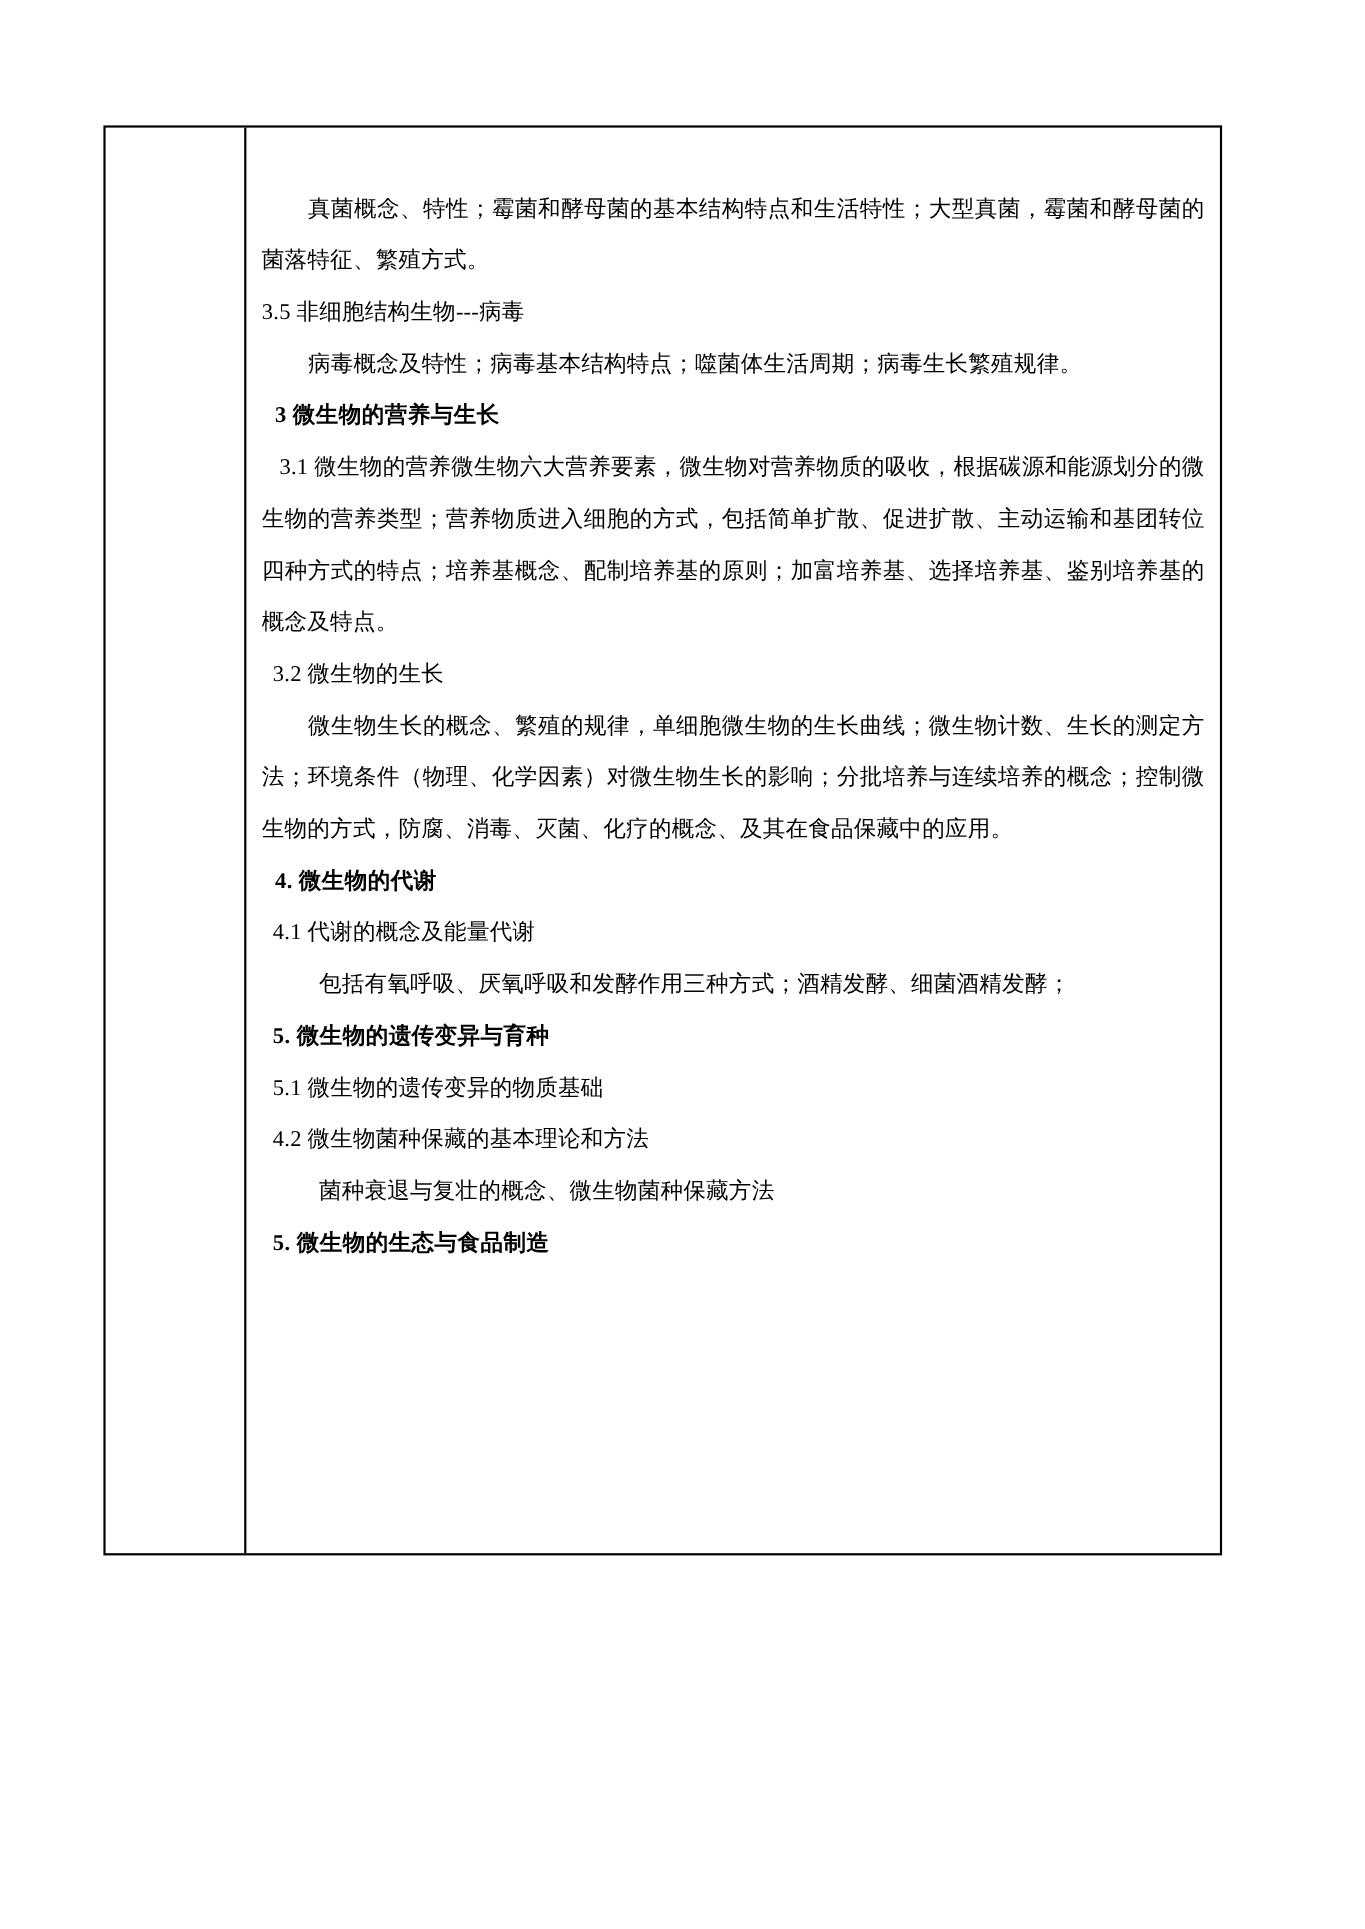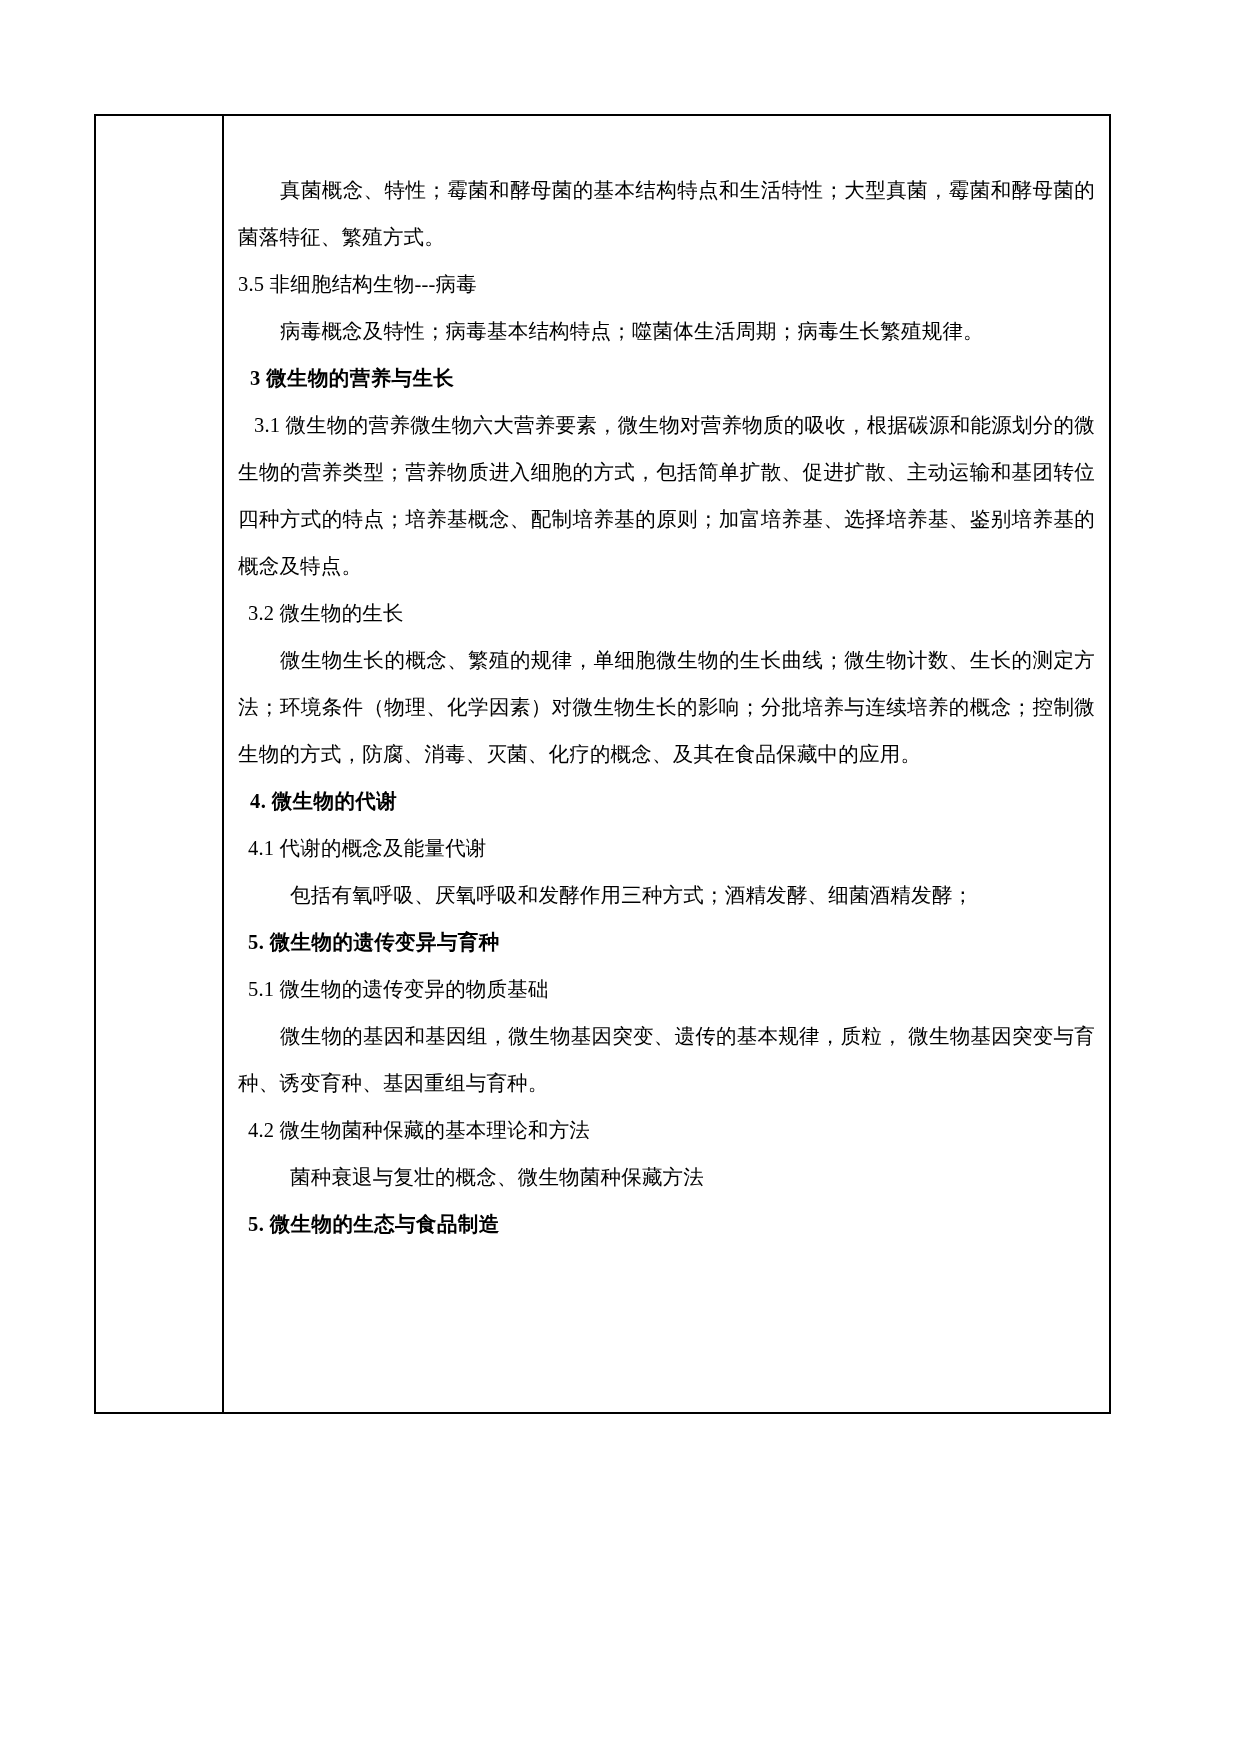--- a/index.html
+++ b/index.html
@@ -137,21 +137,20 @@
       <div class="sub-head">4.1 代谢的概念及能量代谢</div>
 
 
 
       <div class="body-indent">包括有氧呼吸、厌氧呼吸和发酵作用三种方式；酒精发酵、细菌酒精发酵；</div>
 
       <div class="head-bold" style="padding-left:10px;">5. 微生物的遗传变异与育种</div>
 
       <div class="sub-head">5.1 微生物的遗传变异的物质基础</div>
 
-      <div class="para indent-2">微生物的基因和基因组，微生物基因突变、遗传的基本规律，质粒， 微生物基因突变与育种、诱变育种、基因重组与育种。</div>
 
       <div class="sub-head">4.2 微生物菌种保藏的基本理论和方法</div>
 
       <div class="body-indent">菌种衰退与复壮的概念、微生物菌种保藏方法</div>
 
       <div class="head-bold" style="padding-left:10px;">5. 微生物的生态与食品制造</div>
 
     </div>
   </div>
 

